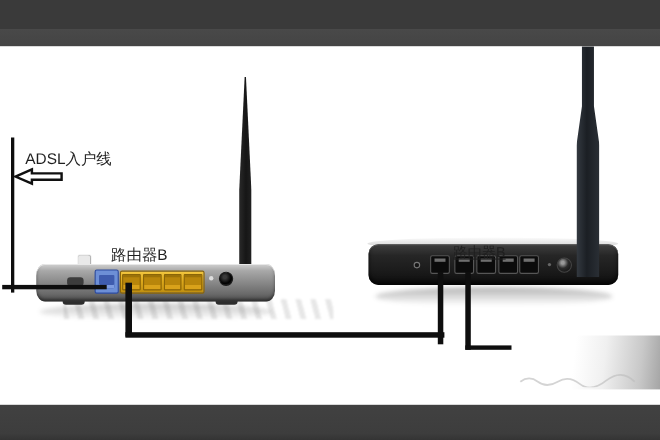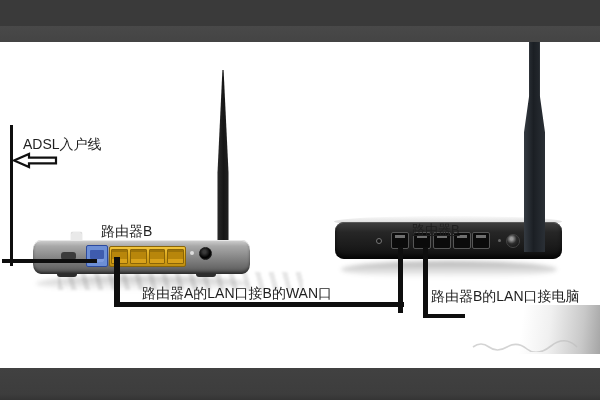--- a/index.html
+++ b/index.html
@@ -123,21 +123,20 @@
     <div class="ra-port"></div>
     <div class="ra-port"></div>
   </div>
   <div class="abs ra-dot"></div>
   <div class="abs ra-jack"></div>
   <div class="abs lbl ra-lbl">路由器B</div>
 
   <div class="abs line v1"></div>
   <div class="abs line h1"></div>
   <div class="abs line v2"></div>
-  <div class="abs lbl cap1">路由器A的LAN口接B的WAN口</div>
 
   <div class="abs rb-refl"></div>
   <div class="abs rb-topface"></div>
   <div class="abs rb-body"></div>
   <div class="abs rb-antenna"></div>
   <div class="abs rb-port rb-p1">
       <i></i>
     </div>
   <div class="abs rb-port rb-p2">
       <i></i>
@@ -151,21 +150,20 @@
   <div class="abs rb-port rb-p5">
       <i></i>
     </div>
   <div class="abs rb-hole1"></div>
   <div class="abs rb-hole2"></div>
   <div class="abs rb-jack"></div>
   <div class="abs lbl rb-lbl">路由器B</div>
 
   <div class="abs line v3"></div>
   <div class="abs line h2"></div>
-  <div class="abs lbl cap2">路由器B的LAN口接电脑</div>
 
   <div class="abs patch">
     <svg width="135" height="14" viewBox="0 0 135 14" xmlns="http://www.w3.org/2000/svg">
       <path d="M8 9 q8 -6 16 0 t18 0 t20 2 t24 -3 t26 1" fill="none" stroke="#bdbdbd" stroke-width="1.6" opacity="0.65"></path>
     </svg>
   </div>
 
 </div>
 
 </body></html>

